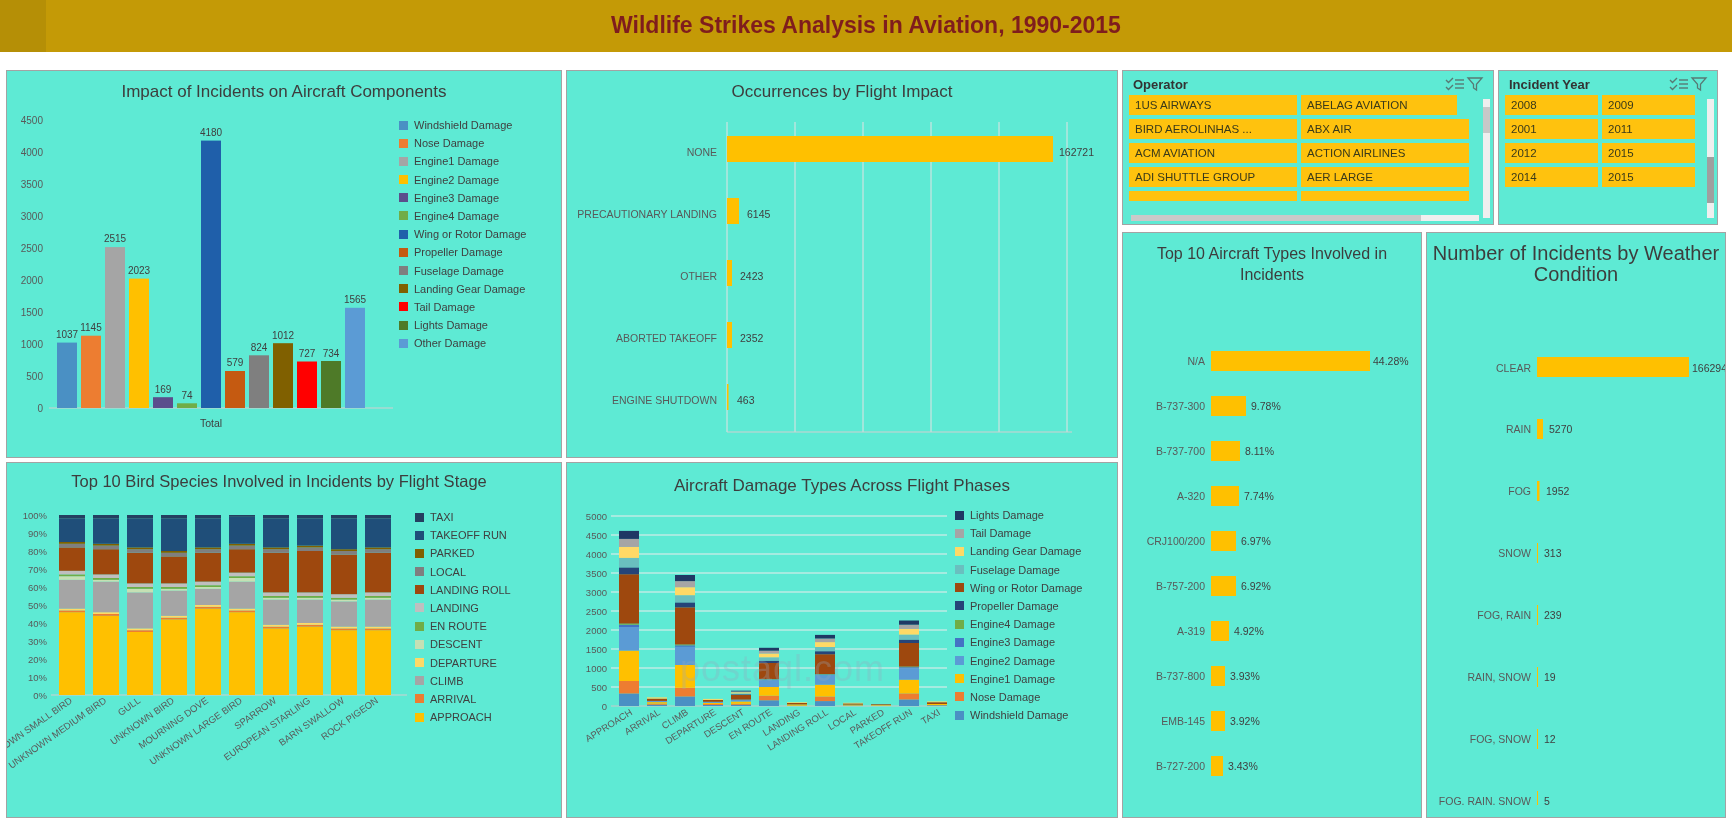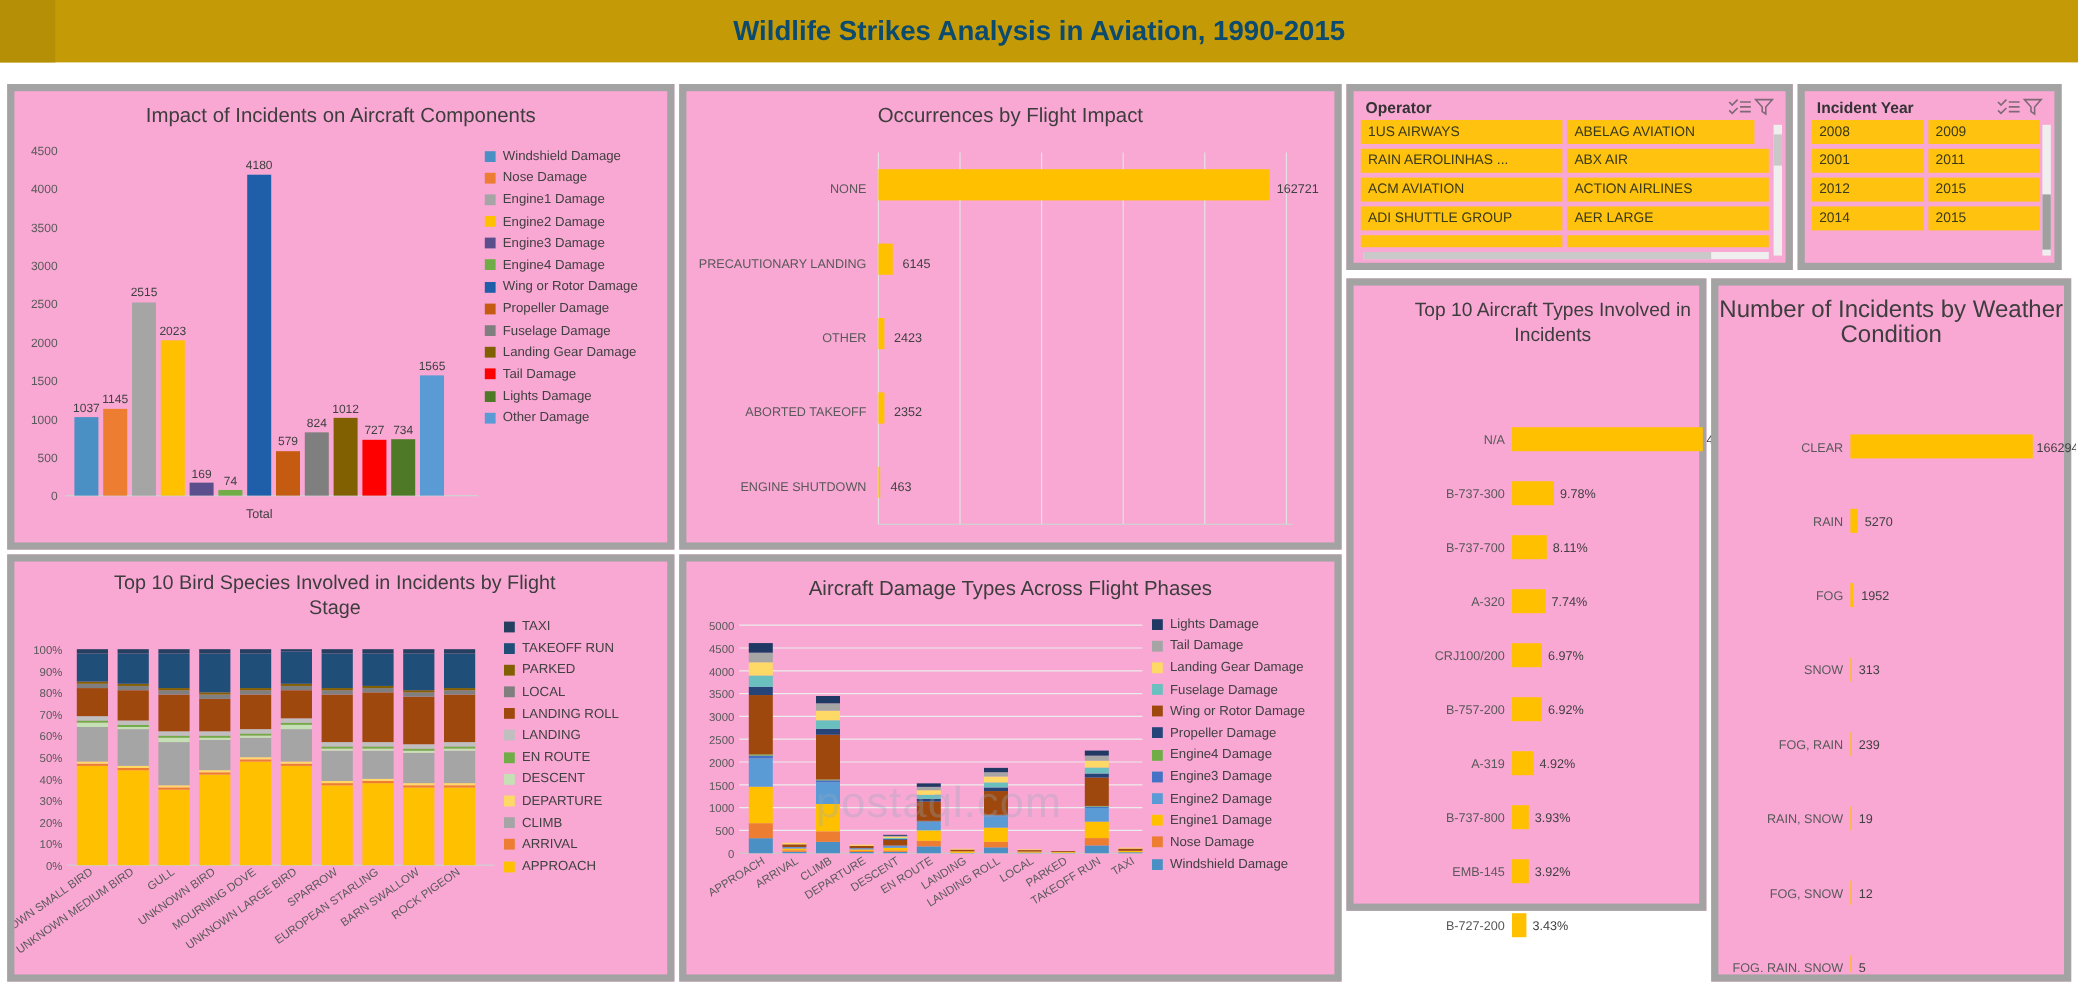--- a/index.html
+++ b/index.html
@@ -19,26 +19,26 @@
     position: absolute; left: 0; top: 0; width: 1732px; height: 52px;
     background: #c49a06;
   }
   .header .leftblock {
     position: absolute; left: 0; top: 0; width: 46px; height: 52px;
     background: #b58f06;
   }
   .header .title {
     position: absolute; left: 0; top: 0; width: 1732px; height: 52px;
     line-height: 50px; text-align: center;
-    color: #0c4a6e; font-size: 23px; font-weight: bold;
+    color: #7f1d1d; font-size: 23px; font-weight: bold;
   }
   .panel {
     position: absolute;
-    background: #f9a8d4;
-    border: 6px solid #a3a3a3;
+    background: #5eead4;
+    border: 1px solid #a3a3a3;
   }
   .panel-title {
     text-align: center;
     color: #3d3d3d;
     font-size: 17px;
     padding-top: 10px;
     line-height: 21px;
   }
   svg { display: block; }
   .legend {
@@ -245,21 +245,21 @@
         <line x1="10" y1="8" x2="19" y2="8" stroke="#555" stroke-width="1.4"></line>
         <line x1="10" y1="12" x2="19" y2="12" stroke="#555" stroke-width="1.4"></line>
       </svg>
       <svg class="slicer-icon" viewBox="0 0 20 16">
         <path d="M3 2 H17 L11.5 8.2 V14 L8.5 12 V8.2 Z" fill="none" stroke="#555" stroke-width="1.3"></path>
       </svg>
     </div>
     <div class="slicer-grid">
       <button class="slicer-btn" style="width:168px">1US AIRWAYS</button>
       <button class="slicer-btn" style="width:156px">ABELAG AVIATION</button>
-      <button class="slicer-btn" style="width:168px">RAIN AEROLINHAS ...</button>
+      <button class="slicer-btn" style="width:168px">BIRD AEROLINHAS ...</button>
       <button class="slicer-btn" style="width:168px">ABX AIR</button>
       <button class="slicer-btn" style="width:168px">ACM AVIATION</button>
       <button class="slicer-btn" style="width:168px">ACTION AIRLINES</button>
       <button class="slicer-btn" style="width:168px">ADI SHUTTLE GROUP</button>
       <button class="slicer-btn" style="width:168px">AER LARGE</button>
       <button class="slicer-btn" style="width:168px;height:10px;overflow:hidden"></button>
       <button class="slicer-btn" style="width:168px;height:10px;overflow:hidden"></button>
     </div>
     <div class="scrollbar">
       <div class="scrollthumb" style="top:8px;height:26px;"></div>
@@ -292,21 +292,21 @@
       <button class="slicer-btn" style="width:93px">2012</button>
       <button class="slicer-btn" style="width:93px">2015</button>
       <button class="slicer-btn" style="width:93px">2014</button>
       <button class="slicer-btn" style="width:93px">2015</button>
     </div>
     <div class="scrollbar">
       <div class="scrollthumb" style="top:58px;height:46px;background:#9f9f9f"></div>
     </div>
   </div>
 
-  <div class="panel" style="left:1122px; top:232px; width:300px; height:527px;padding-left:44px;">
+  <div class="panel" style="left:1122px; top:232px; width:300px; height:586px;">
     <div class="panel-title" style="font-size:16px;">
       <span>Top 10 Aircraft Types Involved in Incidents</span>
     </div>
     <svg width="298" height="520" viewBox="0 0 298 520">
       <g font-size="10.5" fill="#595959" text-anchor="end" font-family="Liberation Sans, sans-serif">
         <text x="82" y="80">N/A</text>
         <text x="82" y="125">B-737-300</text>
         <text x="82" y="170">B-737-700</text>
         <text x="82" y="215">A-320</text>
         <text x="82" y="260">CRJ100/200</text>

